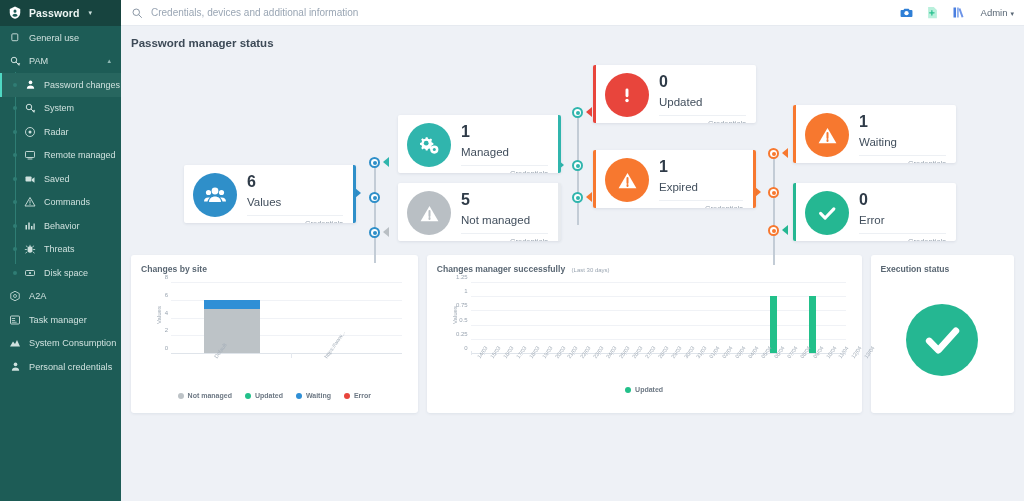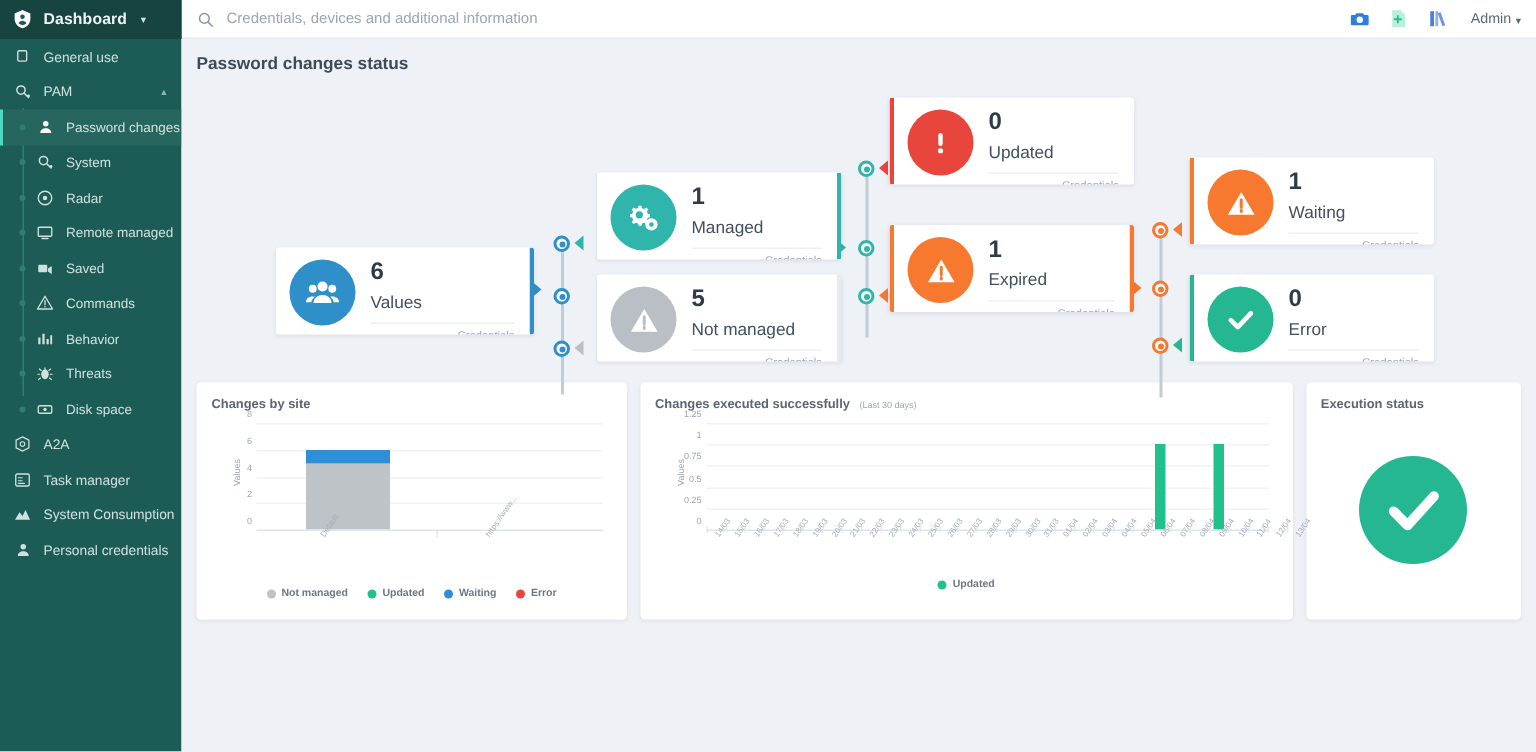--- a/index.html
+++ b/index.html
@@ -140,21 +140,21 @@
 <div class="app">
 
   <nav class="sidebar">
     <div class="sb-brand">
       <span class="sb-logo">
         <svg viewBox="0 0 24 24" width="14" height="14">
             <path fill="#ffffff" d="M12 1 3 5v6c0 5.2 3.8 9.9 9 11 5.2-1.1 9-5.8 9-11V5l-9-4z"></path>
             <path fill="#1d5c56" d="M12 6.2a2.6 2.6 0 1 0 0 5.2 2.6 2.6 0 0 0 0-5.2zM7.6 16.6c.5-2 2.3-3.2 4.4-3.2s3.9 1.2 4.4 3.2c-1.2 1-2.8 1.7-4.4 2-1.6-.3-3.2-1-4.4-2z"></path>
           </svg>
       </span>
-      <span class="sb-brand-text">Dashboard</span>
+      <span class="sb-brand-text">Password</span>
       <span class="sb-caret">▾</span>
     </div>
 
     <div class="sb-sub-rail" style="top:72px;height:192px;"></div>
 
     <div class="sb-item">
       <span class="ic">
         <svg viewBox="0 0 24 24" width="11" height="11">
             <rect x="4" y="4" width="13" height="15" rx="2" fill="none" stroke="#cfe1de" stroke-width="2"></rect>
           </svg>
@@ -337,21 +337,21 @@
             </svg>
         </span>
         <span class="admin">
           <span>Admin</span>
           <span class="ca">▾</span>
         </span>
       </div>
     </header>
 
     <div class="content">
-      <div class="page-title">Password changes status</div>
+      <div class="page-title">Password manager status</div>
 
       <section class="flow">
 
         <div class="rail" style="left:253px;top:108px;height:100px;"></div>
         <div class="rail" style="left:456px;top:58px;height:112px;"></div>
         <div class="rail" style="left:652px;top:98px;height:112px;"></div>
 
         <div class="node" style="left:248px;top:102px;border-color:#2f8fc9;">
             <i style="background:#2f8fc9"></i>
           </div>
@@ -536,21 +536,21 @@
               </span>
             <span class="li">
                 <i class="dot" style="background:#e8453c"></i>
                 <span>Error</span>
               </span>
           </div>
         </section>
 
         <section class="panel p2">
           <div class="panel-title">
-            <span>Changes executed successfully</span>
+            <span>Changes manager successfully</span>
             <span class="sub">(Last 30 days)</span>
           </div>
           <div class="plot" style="margin-left:34px;margin-right:6px;height:72px;" id="plot2">
             <span class="ylabel" style="left:-36px;top:30px;width:40px;text-align:center;">Values</span>
             <div class="gline" style="bottom:71px;"></div>
             <div class="gline" style="bottom:56.8px;"></div>
             <div class="gline" style="bottom:42.6px;"></div>
             <div class="gline" style="bottom:28.4px;"></div>
             <div class="gline" style="bottom:14.2px;"></div>
             <span class="ytick" style="bottom:71px;">1.25</span>

